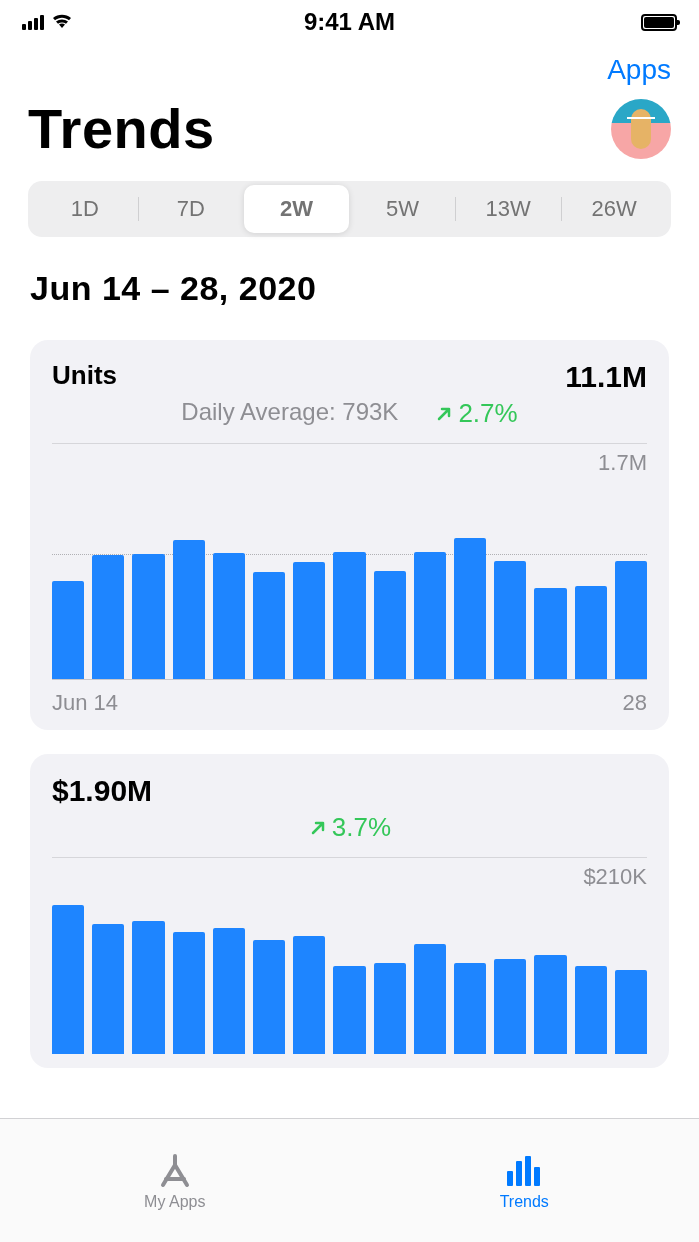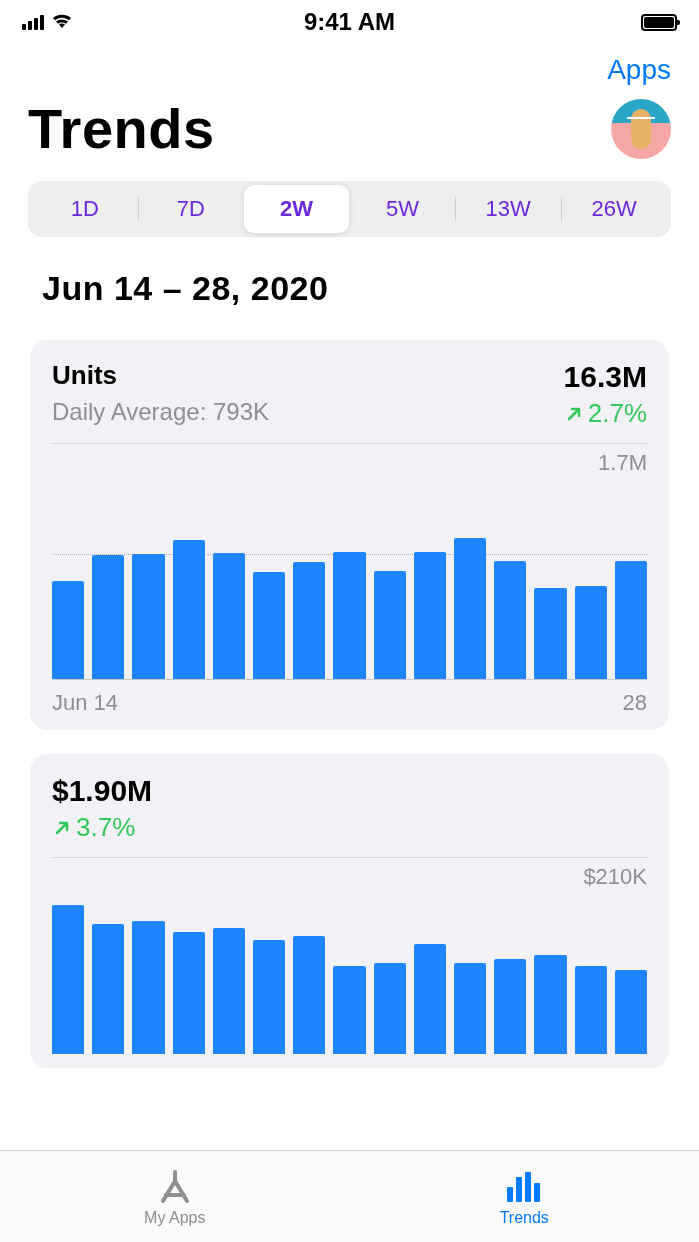--- a/index.html
+++ b/index.html
@@ -52,42 +52,42 @@
     }
 
     
     .segmented {
       margin: 12px 28px 0 28px;
       background:#eeeeef; border-radius: 14px; height: 56px;
       display:flex; padding:4px;
     }
     .seg-item {
       flex:1; display:flex; align-items:center; justify-content:center;
-      font-size: 22px; font-weight:500; color:#6d28d9; position:relative;
+      font-size: 22px; font-weight:500; color:#737373; position:relative;
       border-radius:10px;
     }
     .seg-sep::before {
       content:""; position:absolute; left:0; top:12px; bottom:12px; width:1px; background:#cfcfd1;
     }
     .seg-item.active { background:#fff; box-shadow: 0 1px 6px rgba(0,0,0,0.12); font-weight:600; }
     .seg-item.active + .seg-item::before, .seg-item.active::before { display:none; }
 
     
-    .date-range { padding: 32px 30px 8px 42px; font-size:34px; font-weight:800; letter-spacing:0.5px; }
+    .date-range { padding: 32px 30px 8px 30px; font-size:34px; font-weight:800; letter-spacing:0.5px; }
 
     
     .card {
       margin: 24px 30px 0 30px;
       background:#f2f2f6; border-radius:18px;
       padding: 20px 22px 14px 22px;
     }
     .card-head { display:flex; justify-content:space-between; align-items:flex-start; }
     .card-title { font-size:26px; font-weight:700; }
     .card-total { font-size:30px; font-weight:700; text-align:right; }
-    .card-sub { display:flex; justify-content:space-between; margin-top:4px;gap:36px; }
+    .card-sub { display:flex; justify-content:center; margin-top:4px;gap:36px; }
     .card-avg { font-size:24px; color:#8e8e93; }
     .card-delta { font-size:26px; color:#34c759; font-weight:500; display:flex; align-items:center; gap:4px; }
     .hr { border:none; border-top:1px solid #d6d6da; margin:14px 0 6px 0; }
 
     .axis-top { text-align:right; color:#8e8e93; font-size:22px; padding-bottom:4px; }
 
     .chart-area { position:relative; height:200px; }
     .chart-grid {
       position:absolute; left:0; right:0; top:37%; height:0;
       border-top:1px dotted #b0b0b4;
@@ -100,21 +100,21 @@
       position:absolute; left:0; right:0; bottom:0; top:0;
       display:flex; align-items:flex-end; gap:8px;
     }
     .chart-bars .bar { flex:1; background:#1e85ff; border-radius:2px 2px 0 0; }
     .card.proceeds .chart-area { height:160px; }
 
     .axis-bottom { display:flex; justify-content:space-between; color:#8e8e93; font-size:22px; padding-top:10px; }
 
     
     .tabbar {
-      position:absolute; left:0; right:0; bottom:0; height:92px;
+      position:absolute; left:0; right:0; bottom:0; height:124px;
       border-top:1px solid #d1d1d4; background:#fafafa;
       display:flex;
     }
     .tab { flex:1; display:flex; flex-direction:column; align-items:center; justify-content:center; gap:2px; }
     .tab-label { font-size:16px; }
     .tab.inactive .tab-label { color:#8e8e93; }
     .tab.active .tab-label { color:#007aff; }
   </style>
 </head>
 <body>
@@ -157,21 +157,21 @@
   <div class="seg-item seg-sep">5W</div>
   <div class="seg-item seg-sep">13W</div>
   <div class="seg-item seg-sep">26W</div>
 </div>
 
 <div class="date-range">Jun 14 – 28, 2020</div>
 
 <div class="card">
   <div class="card-head">
     <div class="card-title">Units</div>
-    <div class="card-total">16.3M</div>
+    <div class="card-total">11.1M</div>
   </div>
   <div class="card-sub">
     <div class="card-avg">Daily Average: 793K</div>
     <div class="card-delta">
       <svg width="20" height="20" viewBox="0 0 20 20">
           <path d="M5 15 L15 5 M8 5 H15 V12" stroke="#34c759" stroke-width="2.5" fill="none" stroke-linecap="round" stroke-linejoin="round"></path>
         </svg>
       <span>2.7%</span>
     </div>
   </div>

